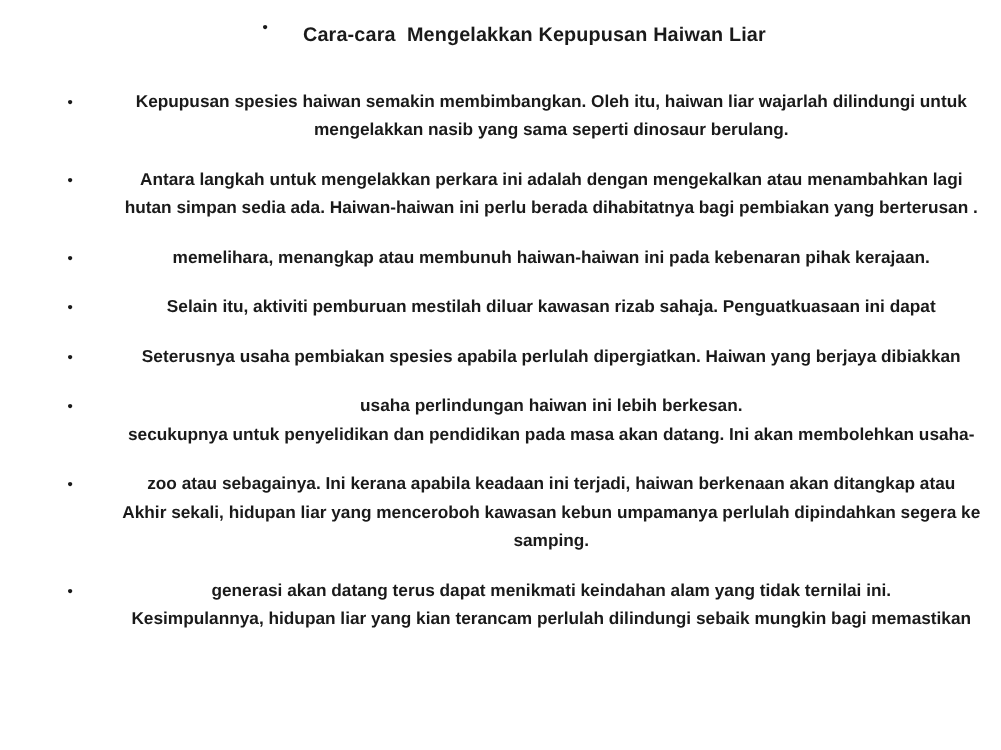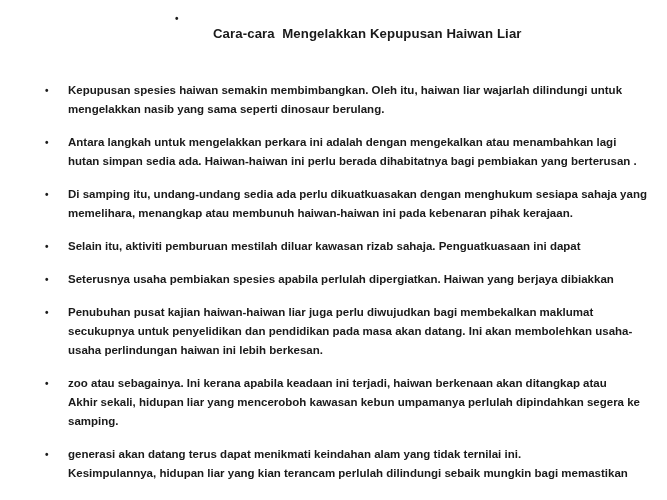--- a/index.html
+++ b/index.html
@@ -23,21 +23,21 @@
     padding-top: 9px;
     margin-left: 175px;
   }
   .title-bullet {
     flex: none;
     width: 23px;
     font-size: 10px;
     line-height: 20px;
   }
   .title-text {
-    margin: 15px;
+    margin: 4px;
     font-size: 13.2px;
     font-weight: bold;
     line-height: 20px;
     letter-spacing: 0.1px;
     white-space: pre;
   }
   .bullet-list {
     margin-top: 22px;
   }
   .para {
@@ -47,20 +47,21 @@
     margin-bottom: 14px;
   }
   .bullet-marker {
     flex: none;
     width: 23px;
     font-size: 10px;
     line-height: 19px;
   }
   .lines {
     flex: 1;
+    text-align: center;
   }
   .line {
     font-size: 11.5px;
     line-height: 19px;
     white-space: pre;
   }
 </style>
 </head>
 <body>
 
@@ -85,21 +86,20 @@
       <span class="bullet-marker">•</span>
       <div class="lines">
         <div class="line">Antara langkah untuk mengelakkan perkara ini adalah dengan mengekalkan atau menambahkan lagi</div>
         <div class="line">hutan simpan sedia ada. Haiwan-haiwan ini perlu berada dihabitatnya bagi pembiakan yang berterusan .</div>
       </div>
     </div>
 
     <div class="para">
       <span class="bullet-marker">•</span>
       <div class="lines">
-        <div class="line">Di samping itu, undang-undang sedia ada perlu dikuatkuasakan dengan menghukum sesiapa sahaja yang</div>
         <div class="line">memelihara, menangkap atau membunuh haiwan-haiwan ini pada kebenaran pihak kerajaan.</div>
       </div>
     </div>
 
     <div class="para">
       <span class="bullet-marker">•</span>
       <div class="lines">
         <div class="line">Selain itu, aktiviti pemburuan mestilah diluar kawasan rizab sahaja. Penguatkuasaan ini dapat</div>
       </div>
     </div>
@@ -107,23 +107,22 @@
     <div class="para">
       <span class="bullet-marker">•</span>
       <div class="lines">
         <div class="line">Seterusnya usaha pembiakan spesies apabila perlulah dipergiatkan. Haiwan yang berjaya dibiakkan</div>
       </div>
     </div>
 
     <div class="para">
       <span class="bullet-marker">•</span>
       <div class="lines">
-        <div class="line">Penubuhan pusat kajian haiwan-haiwan liar juga perlu diwujudkan bagi membekalkan maklumat</div>
+        <div class="line">usaha perlindungan haiwan ini lebih berkesan.</div>
         <div class="line">secukupnya untuk penyelidikan dan pendidikan pada masa akan datang. Ini akan membolehkan usaha-</div>
-        <div class="line">usaha perlindungan haiwan ini lebih berkesan.</div>
       </div>
     </div>
 
     <div class="para">
       <span class="bullet-marker">•</span>
       <div class="lines">
         <div class="line">zoo atau sebagainya. Ini kerana apabila keadaan ini terjadi, haiwan berkenaan akan ditangkap atau</div>
         <div class="line">Akhir sekali, hidupan liar yang menceroboh kawasan kebun umpamanya perlulah dipindahkan segera ke</div>
         <div class="line">samping.</div>
       </div>

